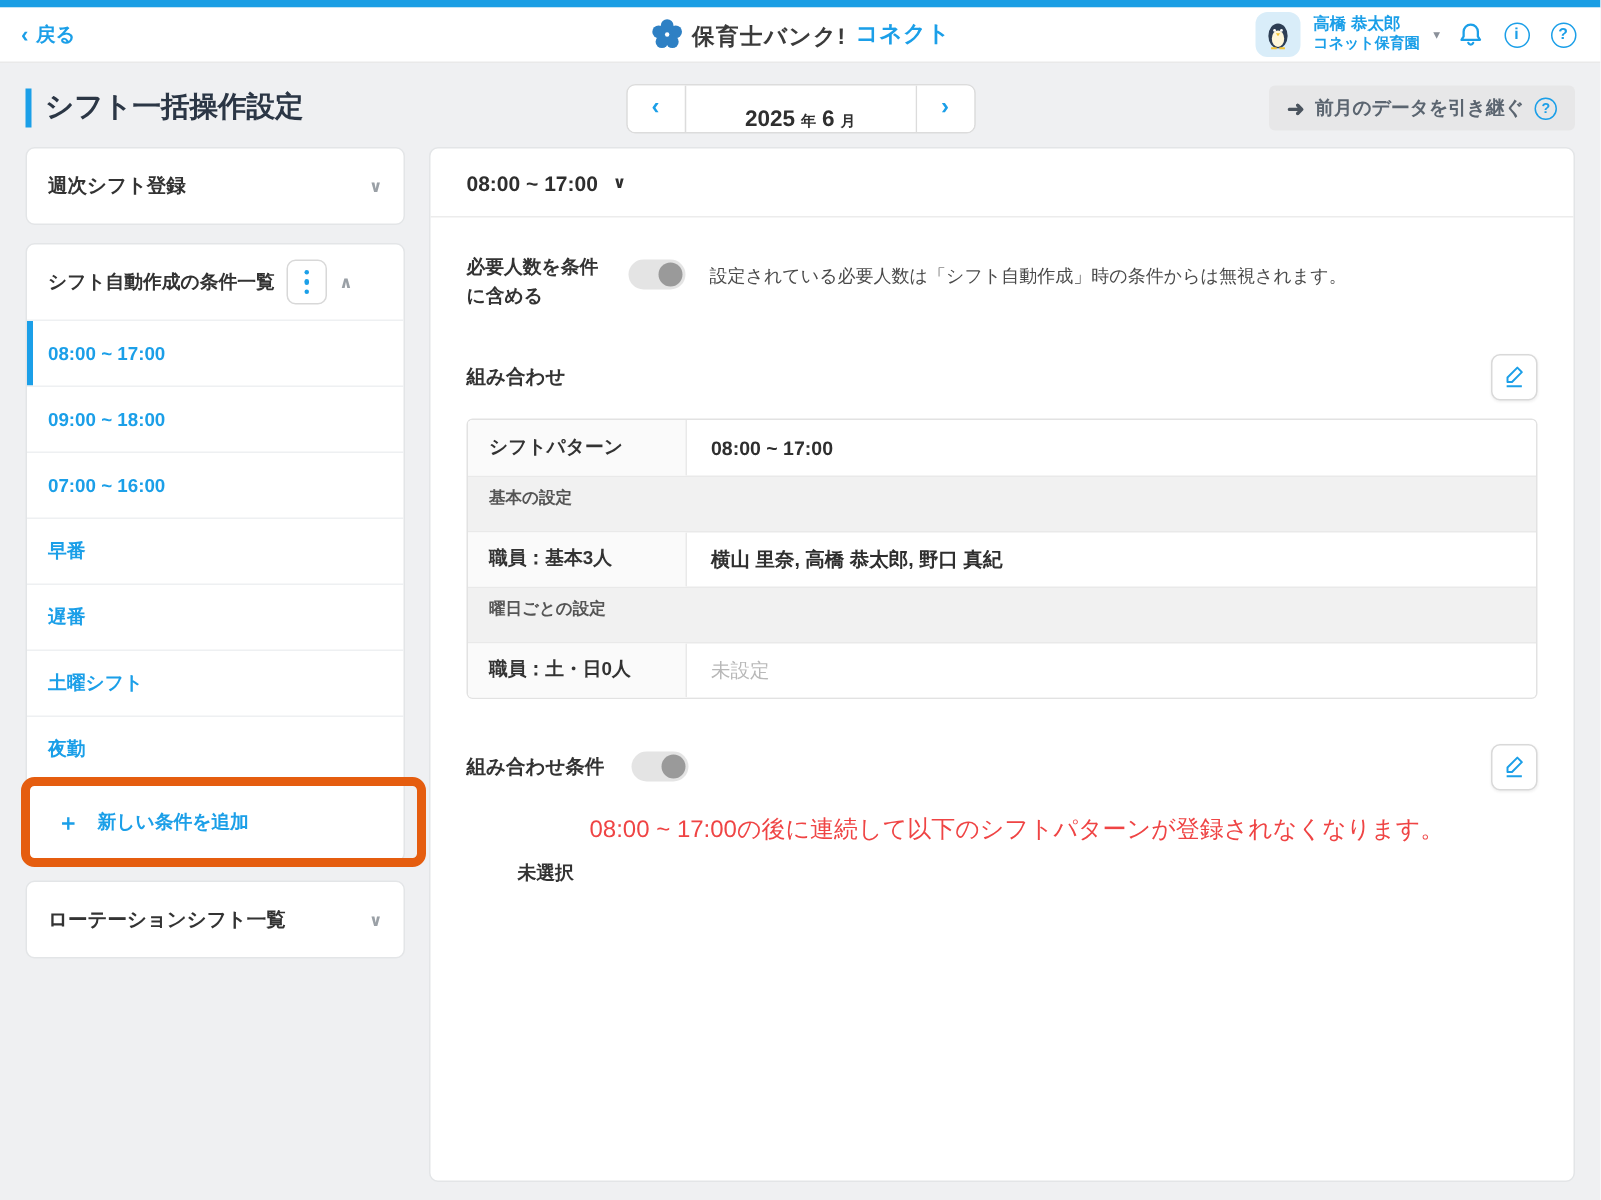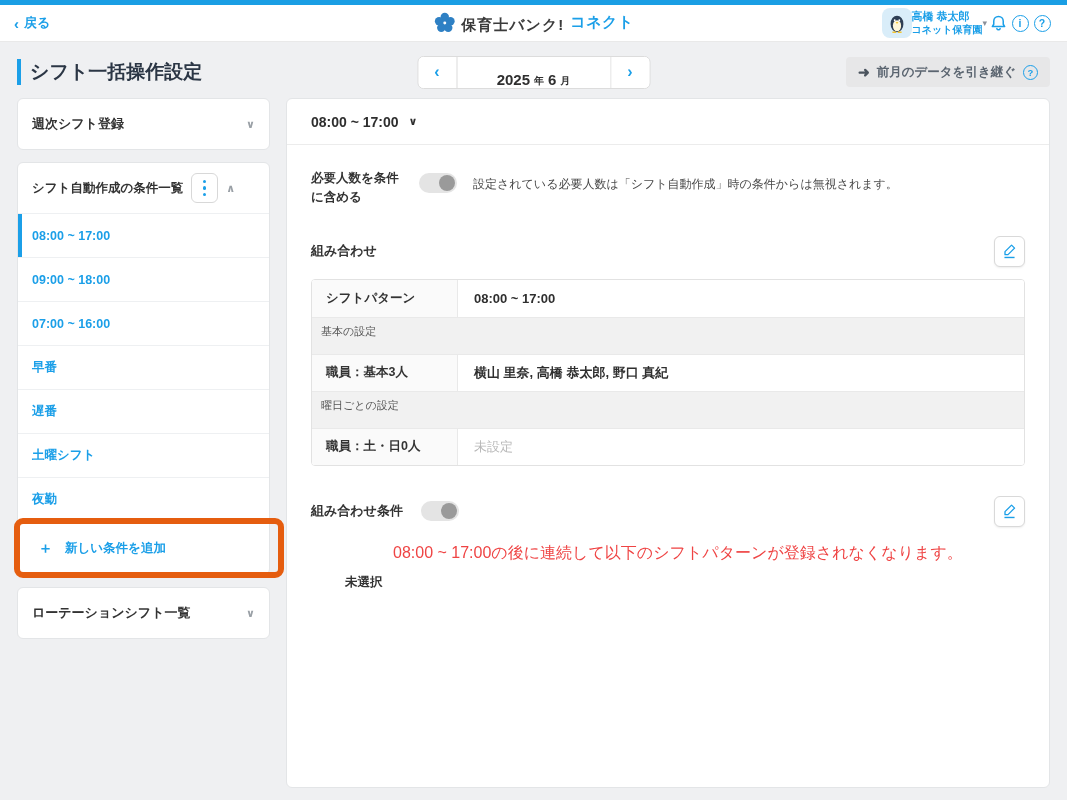--- a/index.html
+++ b/index.html
@@ -15,21 +15,21 @@
     height:37px; background:#fff; border-bottom:1px solid #e9e9e9;
     display:flex; align-items:center; padding:0 14px; position:relative;
   }
   .back { display:flex; align-items:center; gap:5px; color:#1b9fe8;
     font-weight:bold; font-size:13px; cursor:pointer; }
   .back .chev { font-size:15px; line-height:1; }
   .logo { position:absolute; left:50%; transform:translateX(-50%);
     display:flex; align-items:flex-end; gap:6px; cursor:pointer; }
   .logo-text { font-weight:bold; font-size:15px; color:#3b3b3b; letter-spacing:1px; line-height:1.2; }
   .logo-suffix { color:#1b9fe8; font-size:15px; font-weight:bold; padding-bottom:2px; letter-spacing:.5px; }
-  .user-area { margin-left:auto; display:flex; align-items:center; }
+  .user-area { margin-left:auto; display:flex; align-items:center; gap:9px; }
   .avatar { width:30px; height:30px; border-radius:8px; background:#d9edf9;
     display:flex; align-items:center; justify-content:center; cursor:pointer; }
   .user-text { line-height:1.25; cursor:pointer; }
   .user-name { color:#1b9fe8; font-size:11px; font-weight:bold; }
   .user-org  { color:#1b9fe8; font-size:10px; font-weight:bold; }
   .user-caret { color:#8a9099; font-size:9px; cursor:pointer; }
   .icon-btn { display:flex; align-items:center; justify-content:center;
     width:22px; height:22px; cursor:pointer; }
   .circle-icon { width:17px; height:17px; border:1.7px solid #1b9fe8; border-radius:50%;
     display:flex; align-items:center; justify-content:center;
@@ -100,21 +100,21 @@
     border:1px solid #d9d9d9; border-radius:6px; display:flex; align-items:center;
     justify-content:center; box-shadow:0 1px 2px rgba(0,0,0,.07); cursor:pointer; }
   .kv-table { border:1px solid #e2e2e2; border-radius:4px; overflow:hidden; margin-bottom:30px; }
   .kv-row { display:flex; border-top:1px solid #e9e9e9; min-height:37px; background:#fff; }
   .kv-row:first-child { border-top:none; }
   .kv-label { width:146px; flex:none; background:#fafafa; border-right:1px solid #e9e9e9;
     display:flex; align-items:center; padding:0 14px; font-weight:bold; font-size:12.5px; }
   .kv-value { flex:1; display:flex; align-items:center; padding:0 16px;
     font-weight:bold; font-size:13px; color:#2f2f2f; }
   .kv-value.muted { color:#b8b8b8; font-weight:normal; }
-  .kv-sub { width:100%; background:#f1f1f1; padding:6px 9px; font-size:11px; color:#555; }
+  .kv-sub { width:100%; background:#f1f1f1; padding:6px 14px; font-size:11px; color:#555;font-weight:bold; }
   .cond-head { display:flex; align-items:center; }
   .cond-head .section-title { margin-right:18px; }
   .cond-note { margin:16px 0 10px 82px; font-size:16px; color:#ef4444; }
   .cond-value { margin-left:34px; font-size:12.5px; font-weight:bold; color:#333; }
 </style>
 </head>
 <body>
 
 <div class="top-strip"></div>
 

